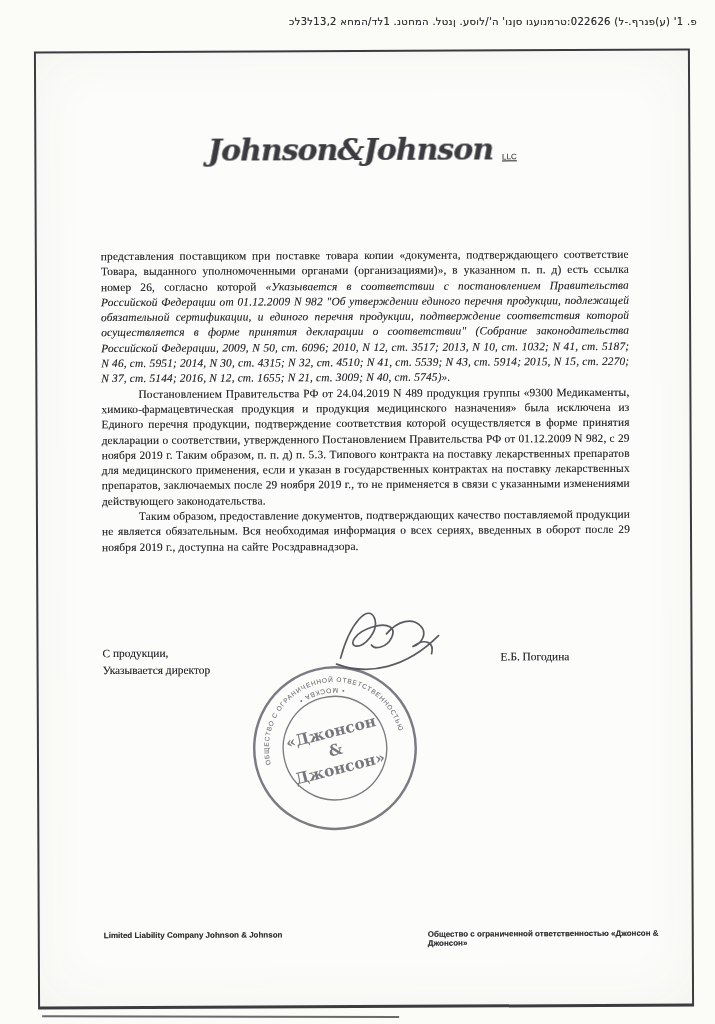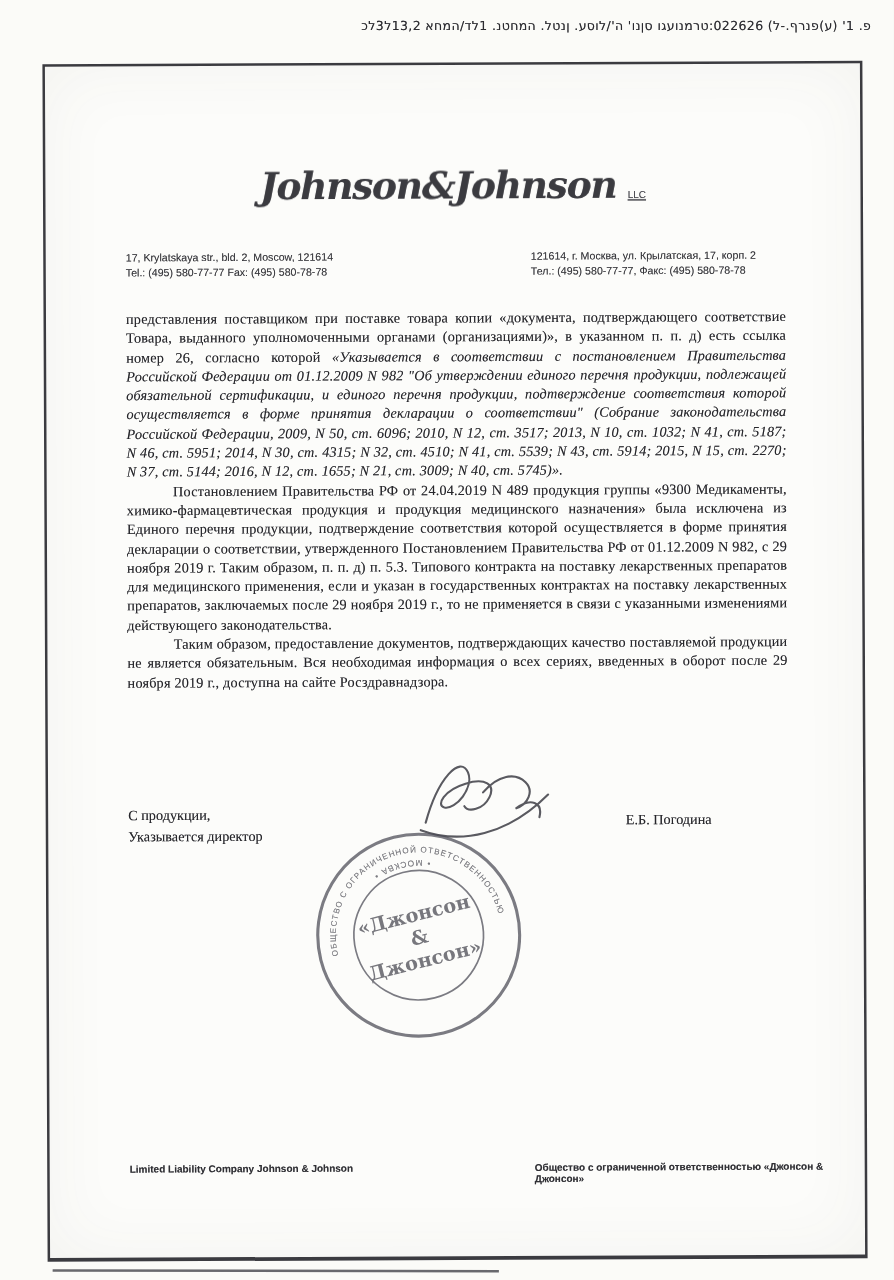--- a/index.html
+++ b/index.html
@@ -85,28 +85,20 @@
 
   <div class="fax-header">פ. 1' (ע)פנרף.-ל) 022626:טרמנועגו סןנו' ה'/לוסע. ןנטל. המחטנ. 1לד/המחא 13,2ל3לכ</div>
 
   <div class="page">
 
     <div class="logo">
       <span class="logo-script">Johnson&amp;Johnson</span>
       <span class="logo-llc">LLC</span>
     </div>
 
-    <div class="addr addr-en">
-      <div>17, Krylatskaya str., bld. 2, Moscow, 121614</div>
-      <div>Tel.: (495) 580-77-77  Fax: (495) 580-78-78</div>
-    </div>
-    <div class="addr addr-ru">
-      <div>121614, г. Москва, ул. Крылатская, 17, корп. 2</div>
-      <div>Тел.: (495) 580-77-77, Факс: (495) 580-78-78</div>
-    </div>
 
     <div class="body-text">
       <p class="p1"><span>представления поставщиком при поставке товара копии «документа, подтверждающего соответствие Товара, выданного уполномоченными органами (организациями)», в указанном п. п. д) есть ссылка номер 26, согласно которой </span><span class="it">«Указывается в соответствии с постановлением Правительства Российской Федерации от 01.12.2009 N 982 "Об утверждении единого перечня продукции, подлежащей обязательной сертификации, и единого перечня продукции, подтверждение соответствия которой осуществляется в форме принятия декларации о соответствии" (Собрание законодательства Российской Федерации, 2009, N 50, ст. 6096; 2010, N 12, ст. 3517; 2013, N 10, ст. 1032; N 41, ст. 5187; N 46, ст. 5951; 2014, N 30, ст. 4315; N 32, ст. 4510; N 41, ст. 5539; N 43, ст. 5914; 2015, N 15, ст. 2270; N 37, ст. 5144; 2016, N 12, ст. 1655; N 21, ст. 3009; N 40, ст. 5745)».</span></p>
       <p class="p2 indent">Постановлением Правительства РФ от 24.04.2019 N 489 продукция группы «9300 Медикаменты, химико-фармацевтическая продукция и продукция медицинского назначения» была исключена из Единого перечня продукции, подтверждение соответствия которой осуществляется в форме принятия декларации о соответствии, утвержденного Постановлением Правительства РФ от 01.12.2009 N 982, с 29 ноября 2019 г. Таким образом, п. п. д) п. 5.3. Типового контракта на поставку лекарственных препаратов для медицинского применения, если и указан в государственных контрактах на поставку лекарственных препаратов, заключаемых после 29 ноября 2019 г., то не применяется в связи с указанными изменениями действующего законодательства.</p>
       <p class="p3 indent">Таким образом, предоставление документов, подтверждающих качество поставляемой продукции не является обязательным. Вся необходимая информация о всех сериях, введенных в оборот после 29 ноября 2019 г., доступна на сайте Росздравнадзора.</p>
     </div>
 
     <div class="sign-left">
       <div>С продукции,</div>
       <div>Указывается директор</div>

